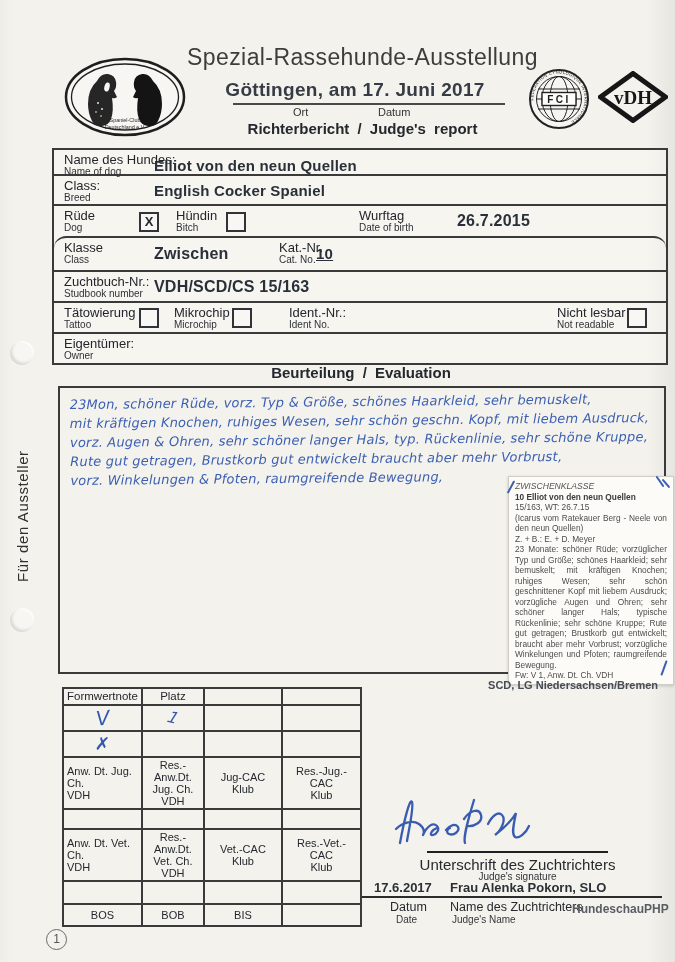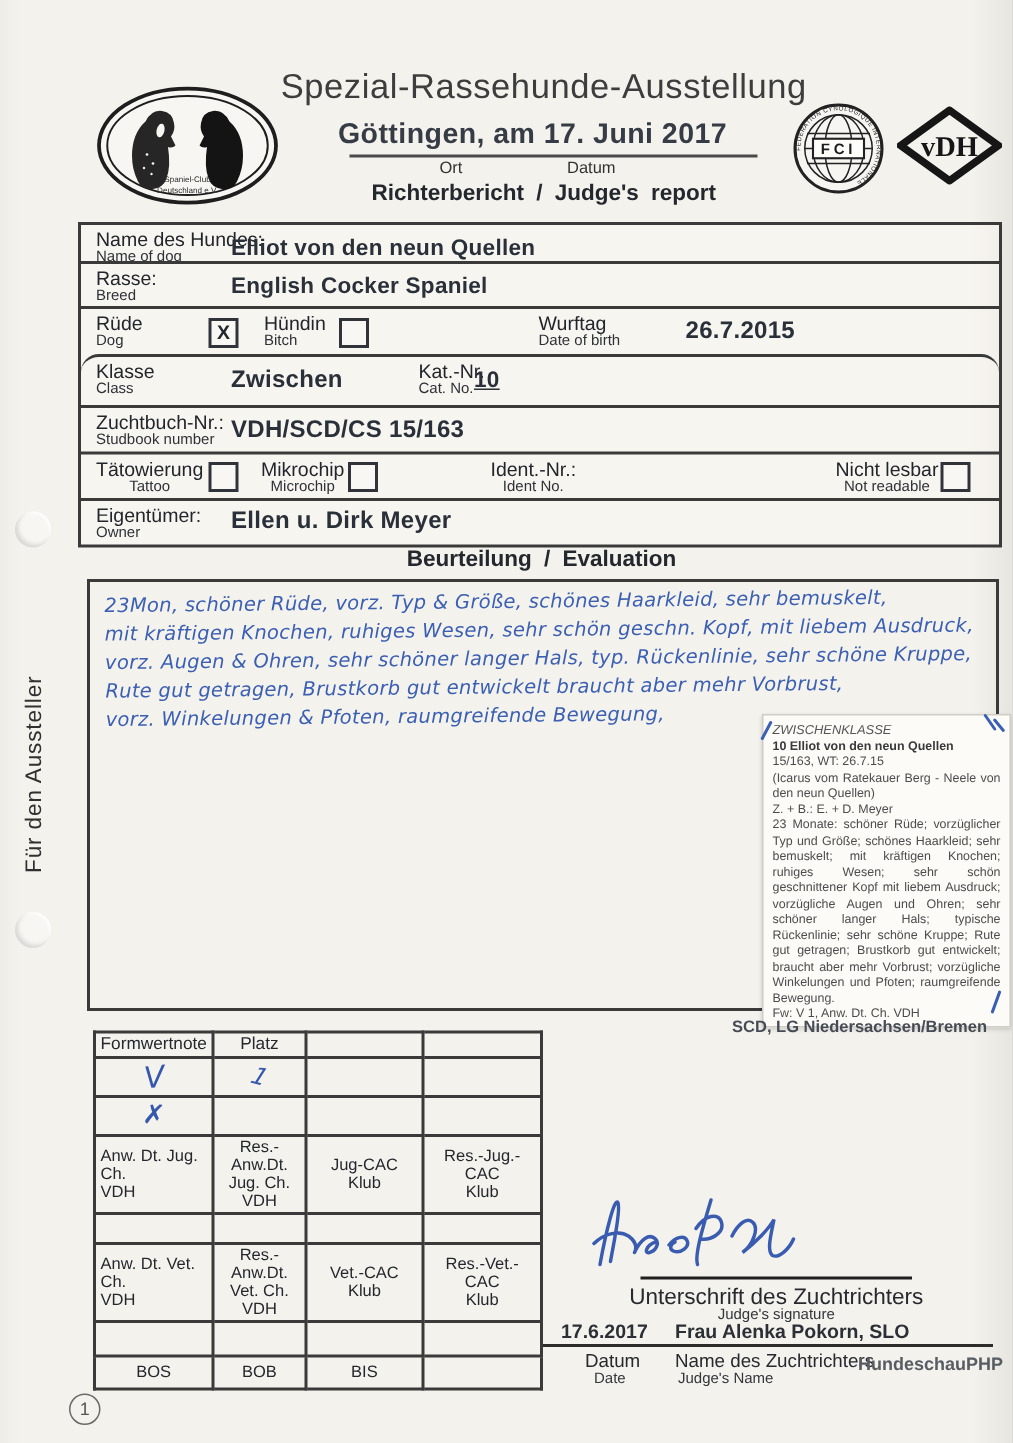--- a/index.html
+++ b/index.html
@@ -122,21 +122,21 @@
   <div class="abs form-box">
     <div class="frow" style="height:24px;">
       <span class="flabel">
           <span class="de">Name des Hundes:</span>
           <span class="en">Name of dog</span>
         </span>
       <span class="fval" style="left:100px;top:7px;">Elliot von den neun Quellen</span>
     </div>
     <div class="frow" style="height:28px;">
       <span class="flabel">
-          <span class="de">Rasse:</span>
+          <span class="de">Class:</span>
           <span class="en">Breed</span>
         </span>
       <span class="fval" style="left:100px;top:6px;">English Cocker Spaniel</span>
     </div>
     <div class="frow" style="height:30px;">
       <span class="flabel">
           <span class="de">Rüde</span>
           <span class="en">Dog</span>
         </span>
       <span class="cb" style="left:85px;top:6px;">X</span>
@@ -163,47 +163,46 @@
         </span>
       <span class="fval" style="left:262px;top:7px;text-decoration:underline;">10</span>
     </div>
     <div class="frow" style="height:29px;">
       <span class="flabel">
           <span class="de">Zuchtbuch-Nr.:</span>
           <span class="en">Studbook number</span>
         </span>
       <span class="fval" style="left:100px;top:6px;font-size:16px;">VDH/SCD/CS 15/163</span>
     </div>
-    <div class="frow" style="height:29px;text-align:center;">
+    <div class="frow" style="height:29px;">
       <span class="flabel">
           <span class="de">Tätowierung</span>
           <span class="en">Tattoo</span>
         </span>
       <span class="cb" style="left:85px;top:5px;"></span>
       <span class="flabel" style="left:120px;">
           <span class="de">Mikrochip</span>
           <span class="en">Microchip</span>
         </span>
       <span class="cb" style="left:178px;top:5px;"></span>
-      <span class="flabel" style="left:235px;margin-left:38px;">
+      <span class="flabel" style="left:235px;">
           <span class="de">Ident.-Nr.:</span>
           <span class="en">Ident No.</span>
         </span>
       <span class="flabel" style="left:503px;">
           <span class="de">Nicht lesbar</span>
           <span class="en">Not readable</span>
         </span>
       <span class="cb" style="left:573px;top:5px;"></span>
     </div>
     <div class="frow" style="height:29px;">
       <span class="flabel">
           <span class="de">Eigentümer:</span>
           <span class="en">Owner</span>
         </span>
-      <span class="fval" style="left:100px;top:5px;font-size:16px;">Ellen u. Dirk Meyer</span>
     </div>
   </div>
 
   <div class="abs ctr eval-heading">Beurteilung / Evaluation</div>
   <div class="abs eval-box">
     <div class="hw">
       <div>23Mon, schöner Rüde, vorz. Typ &amp; Größe, schönes Haarkleid, sehr bemuskelt,</div>
       <div>mit kräftigen Knochen, ruhiges Wesen, sehr schön geschn. Kopf, mit liebem Ausdruck,</div>
       <div>vorz. Augen &amp; Ohren, sehr schöner langer Hals, typ. Rückenlinie, sehr schöne Kruppe,</div>
       <div>Rute gut getragen, Brustkorb gut entwickelt braucht aber mehr Vorbrust,</div>

